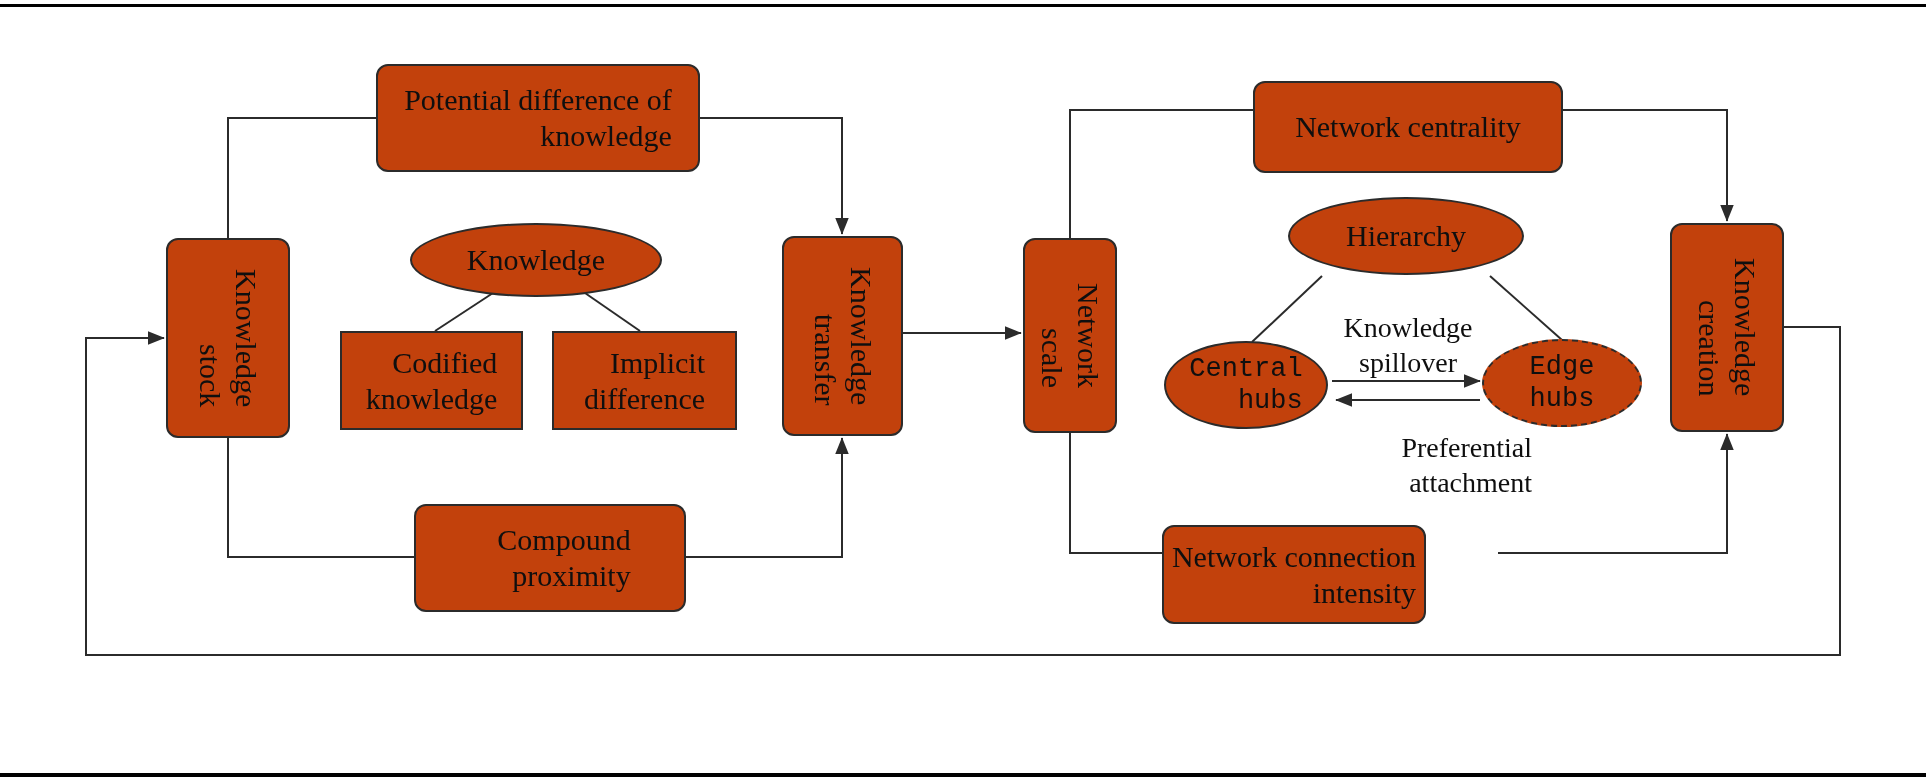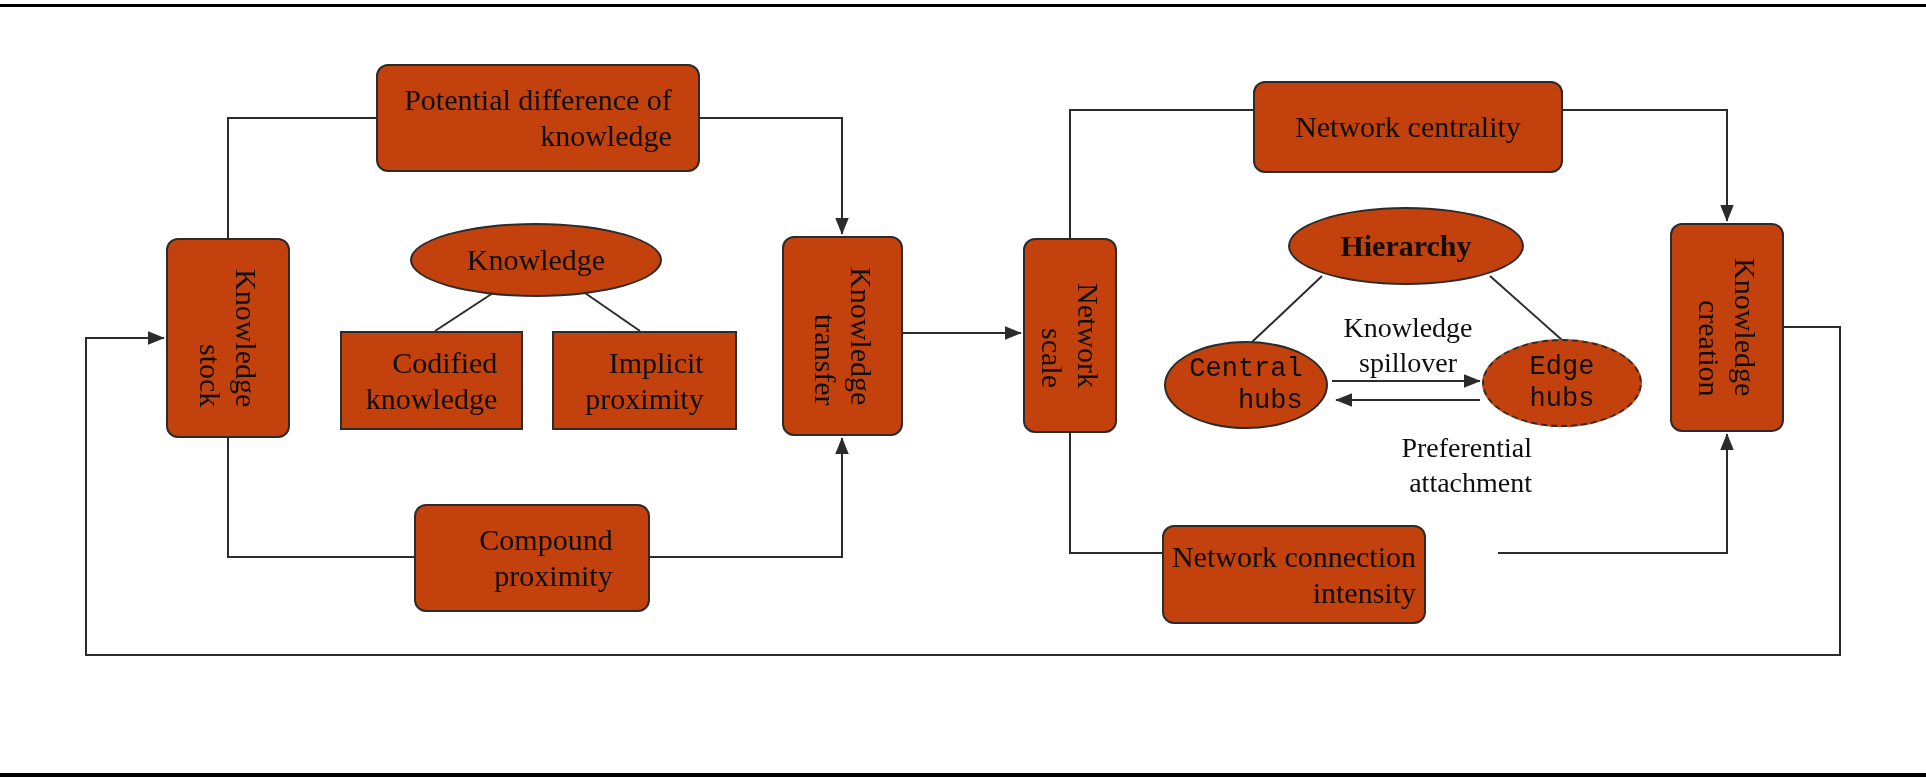--- a/index.html
+++ b/index.html
@@ -66,34 +66,34 @@
 
   <div class="node rounded" style="left:376px;top:64px;width:324px;height:108px;">Potential difference of
 knowledge</div>
 
   <div class="node ellipse" style="left:410px;top:223px;width:252px;height:74px;">Knowledge</div>
 
   <div class="node sharp" style="left:340px;top:331px;width:183px;height:99px;">Codified
 knowledge</div>
 
   <div class="node sharp" style="left:552px;top:331px;width:185px;height:99px;">Implicit
-proximity</div>
+difference</div>
 
-  <div class="node rounded" style="left:414px;top:504px;width:236px;height:108px;padding-left:28px;">Compound
+  <div class="node rounded" style="left:414px;top:504px;width:272px;height:108px;padding-left:28px;">Compound
 proximity</div>
 
   <div class="node rounded vertical" style="left:782px;top:236px;width:121px;height:200px;">Knowledge
 transfer</div>
 
   <div class="node rounded vertical" style="left:1023px;top:238px;width:94px;height:195px;">Network
 scale</div>
 
   <div class="node rounded" style="left:1253px;top:65px;width:310px;height:92px;margin-top:16px;">Network centrality</div>
 
-  <div class="node ellipse" style="left:1288px;top:207px;width:236px;height:78px;font-weight:bold;">Hierarchy</div>
+  <div class="node ellipse" style="left:1288px;top:197px;width:236px;height:78px;">Hierarchy</div>
 
   <div class="node ellipse hubs" style="left:1164px;top:341px;width:164px;height:88px;">Central
 hubs</div>
 
   <div class="node ellipse dashed hubs" style="left:1482px;top:339px;width:160px;height:88px;">Edge
 hubs</div>
 
   <div class="free-label" style="left:1288px;top:310px;width:240px;">Knowledge
 spillover</div>
 

